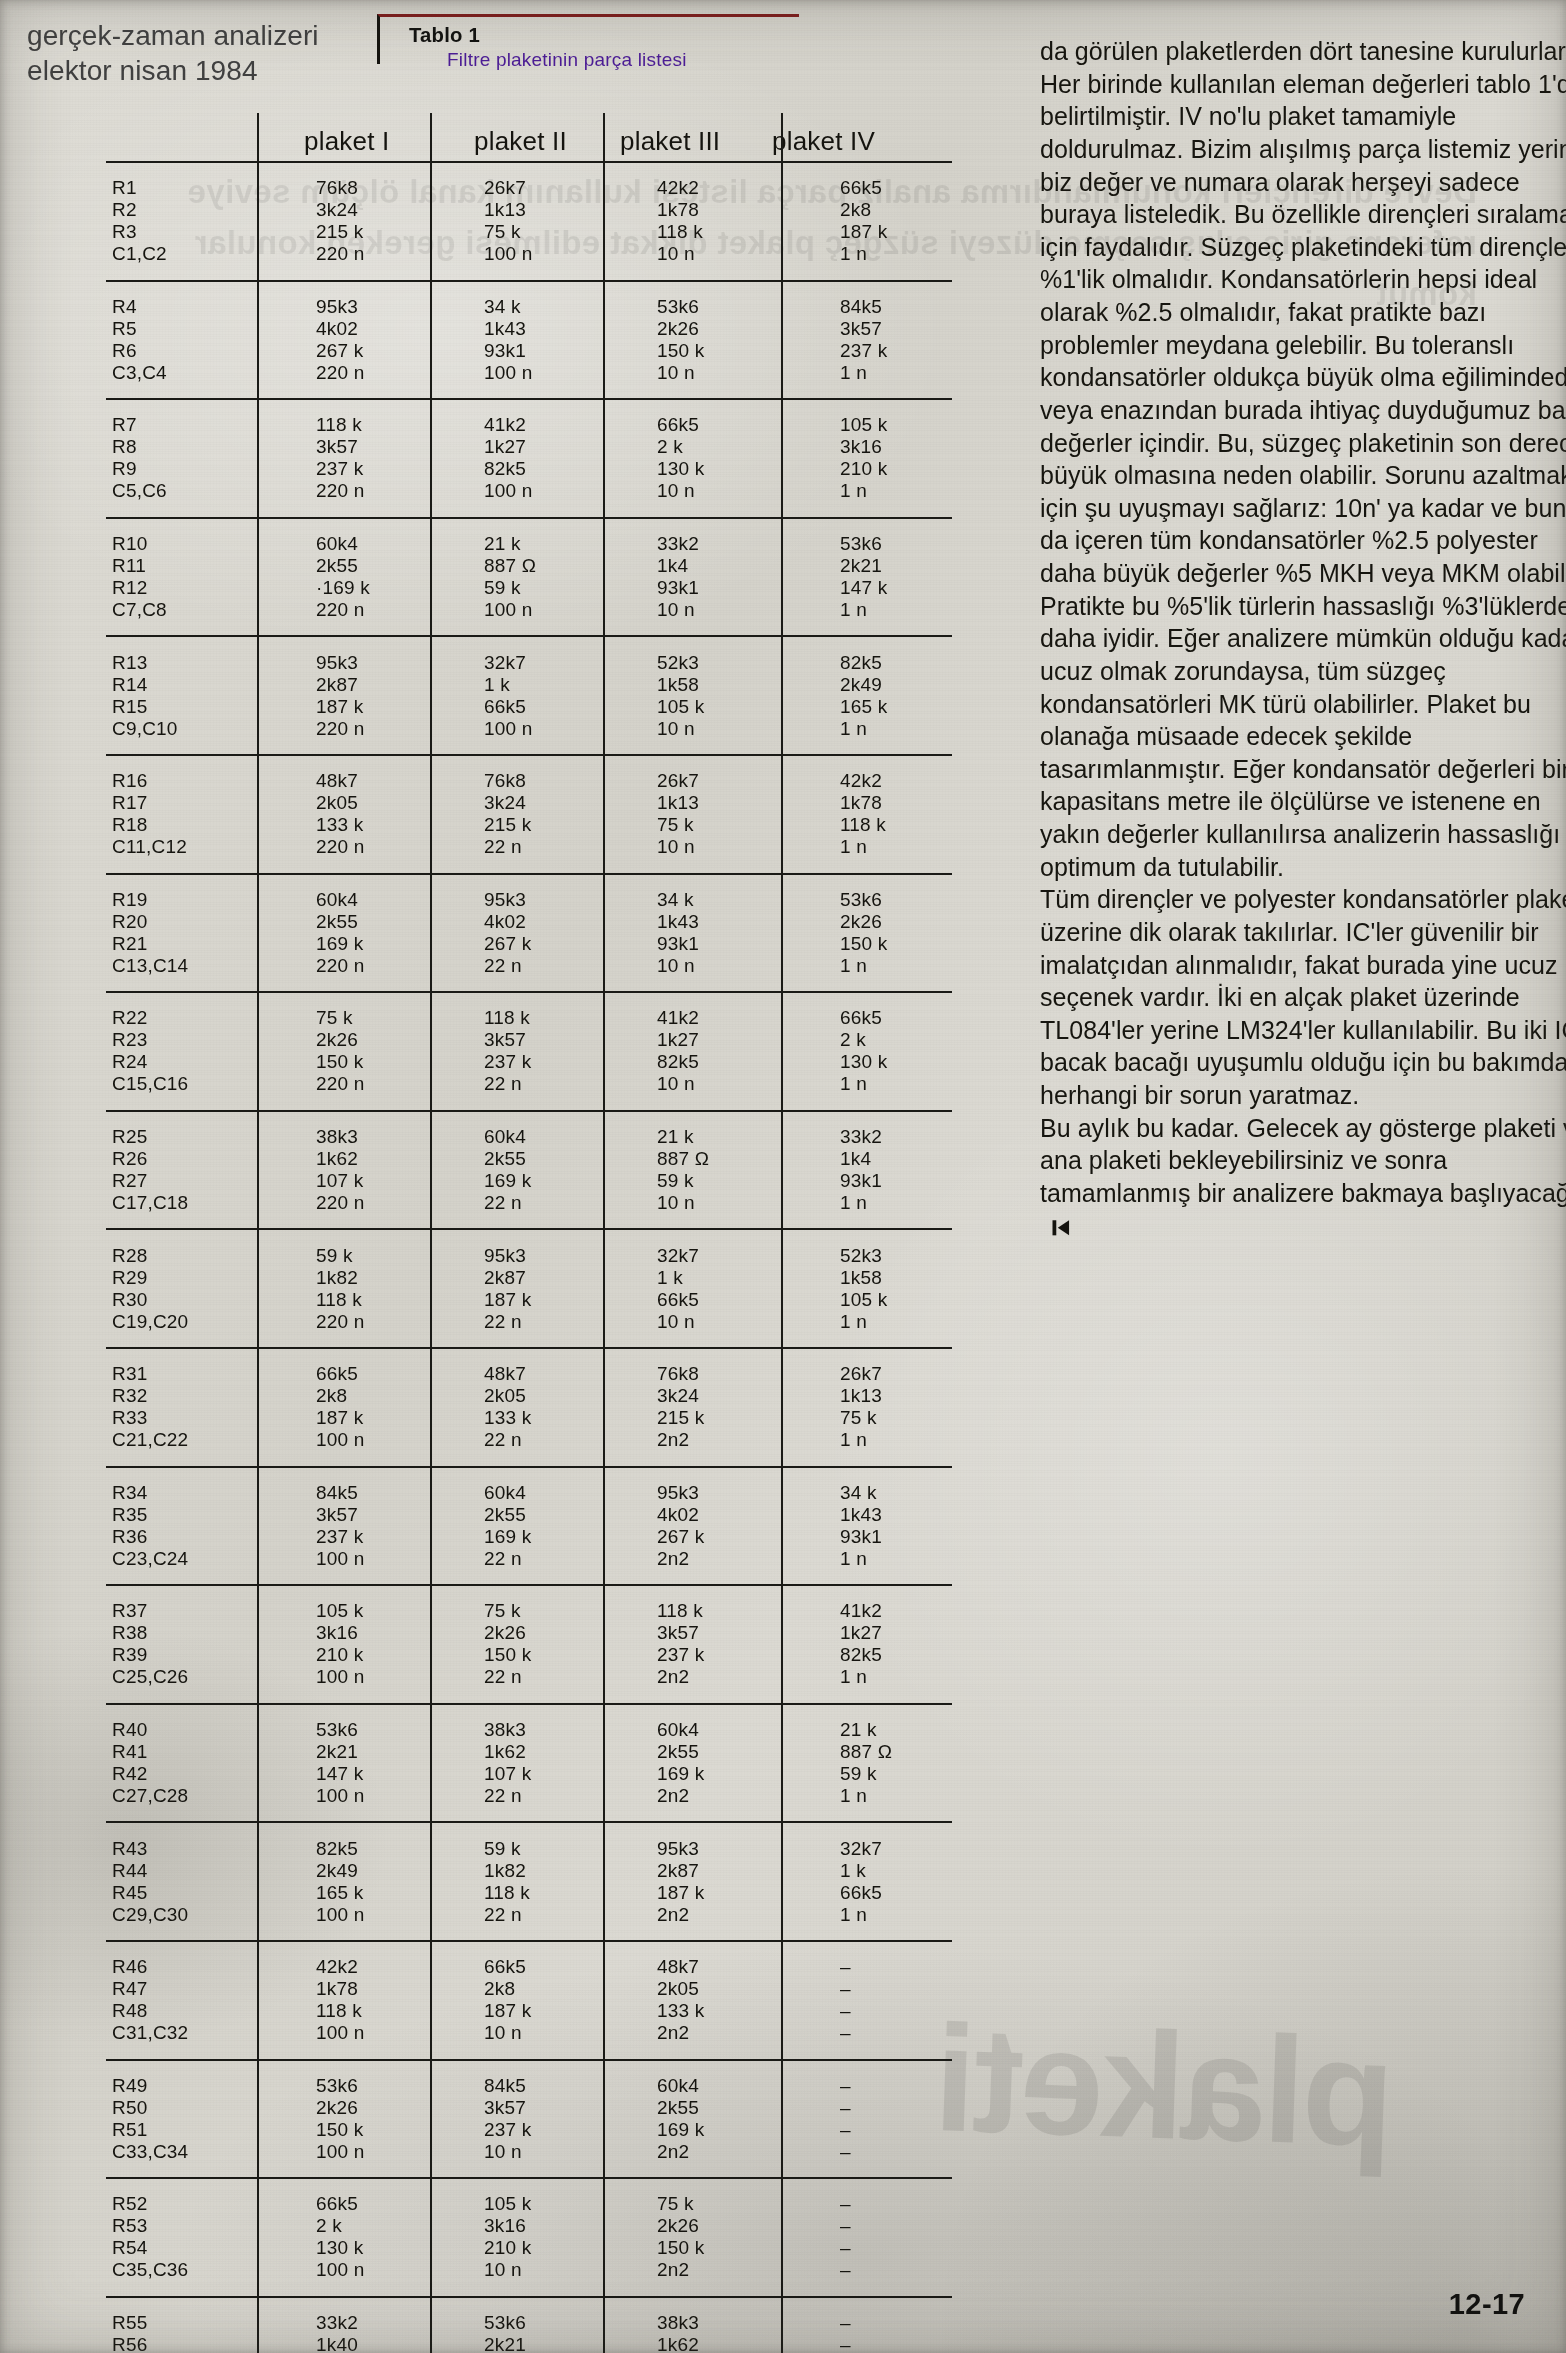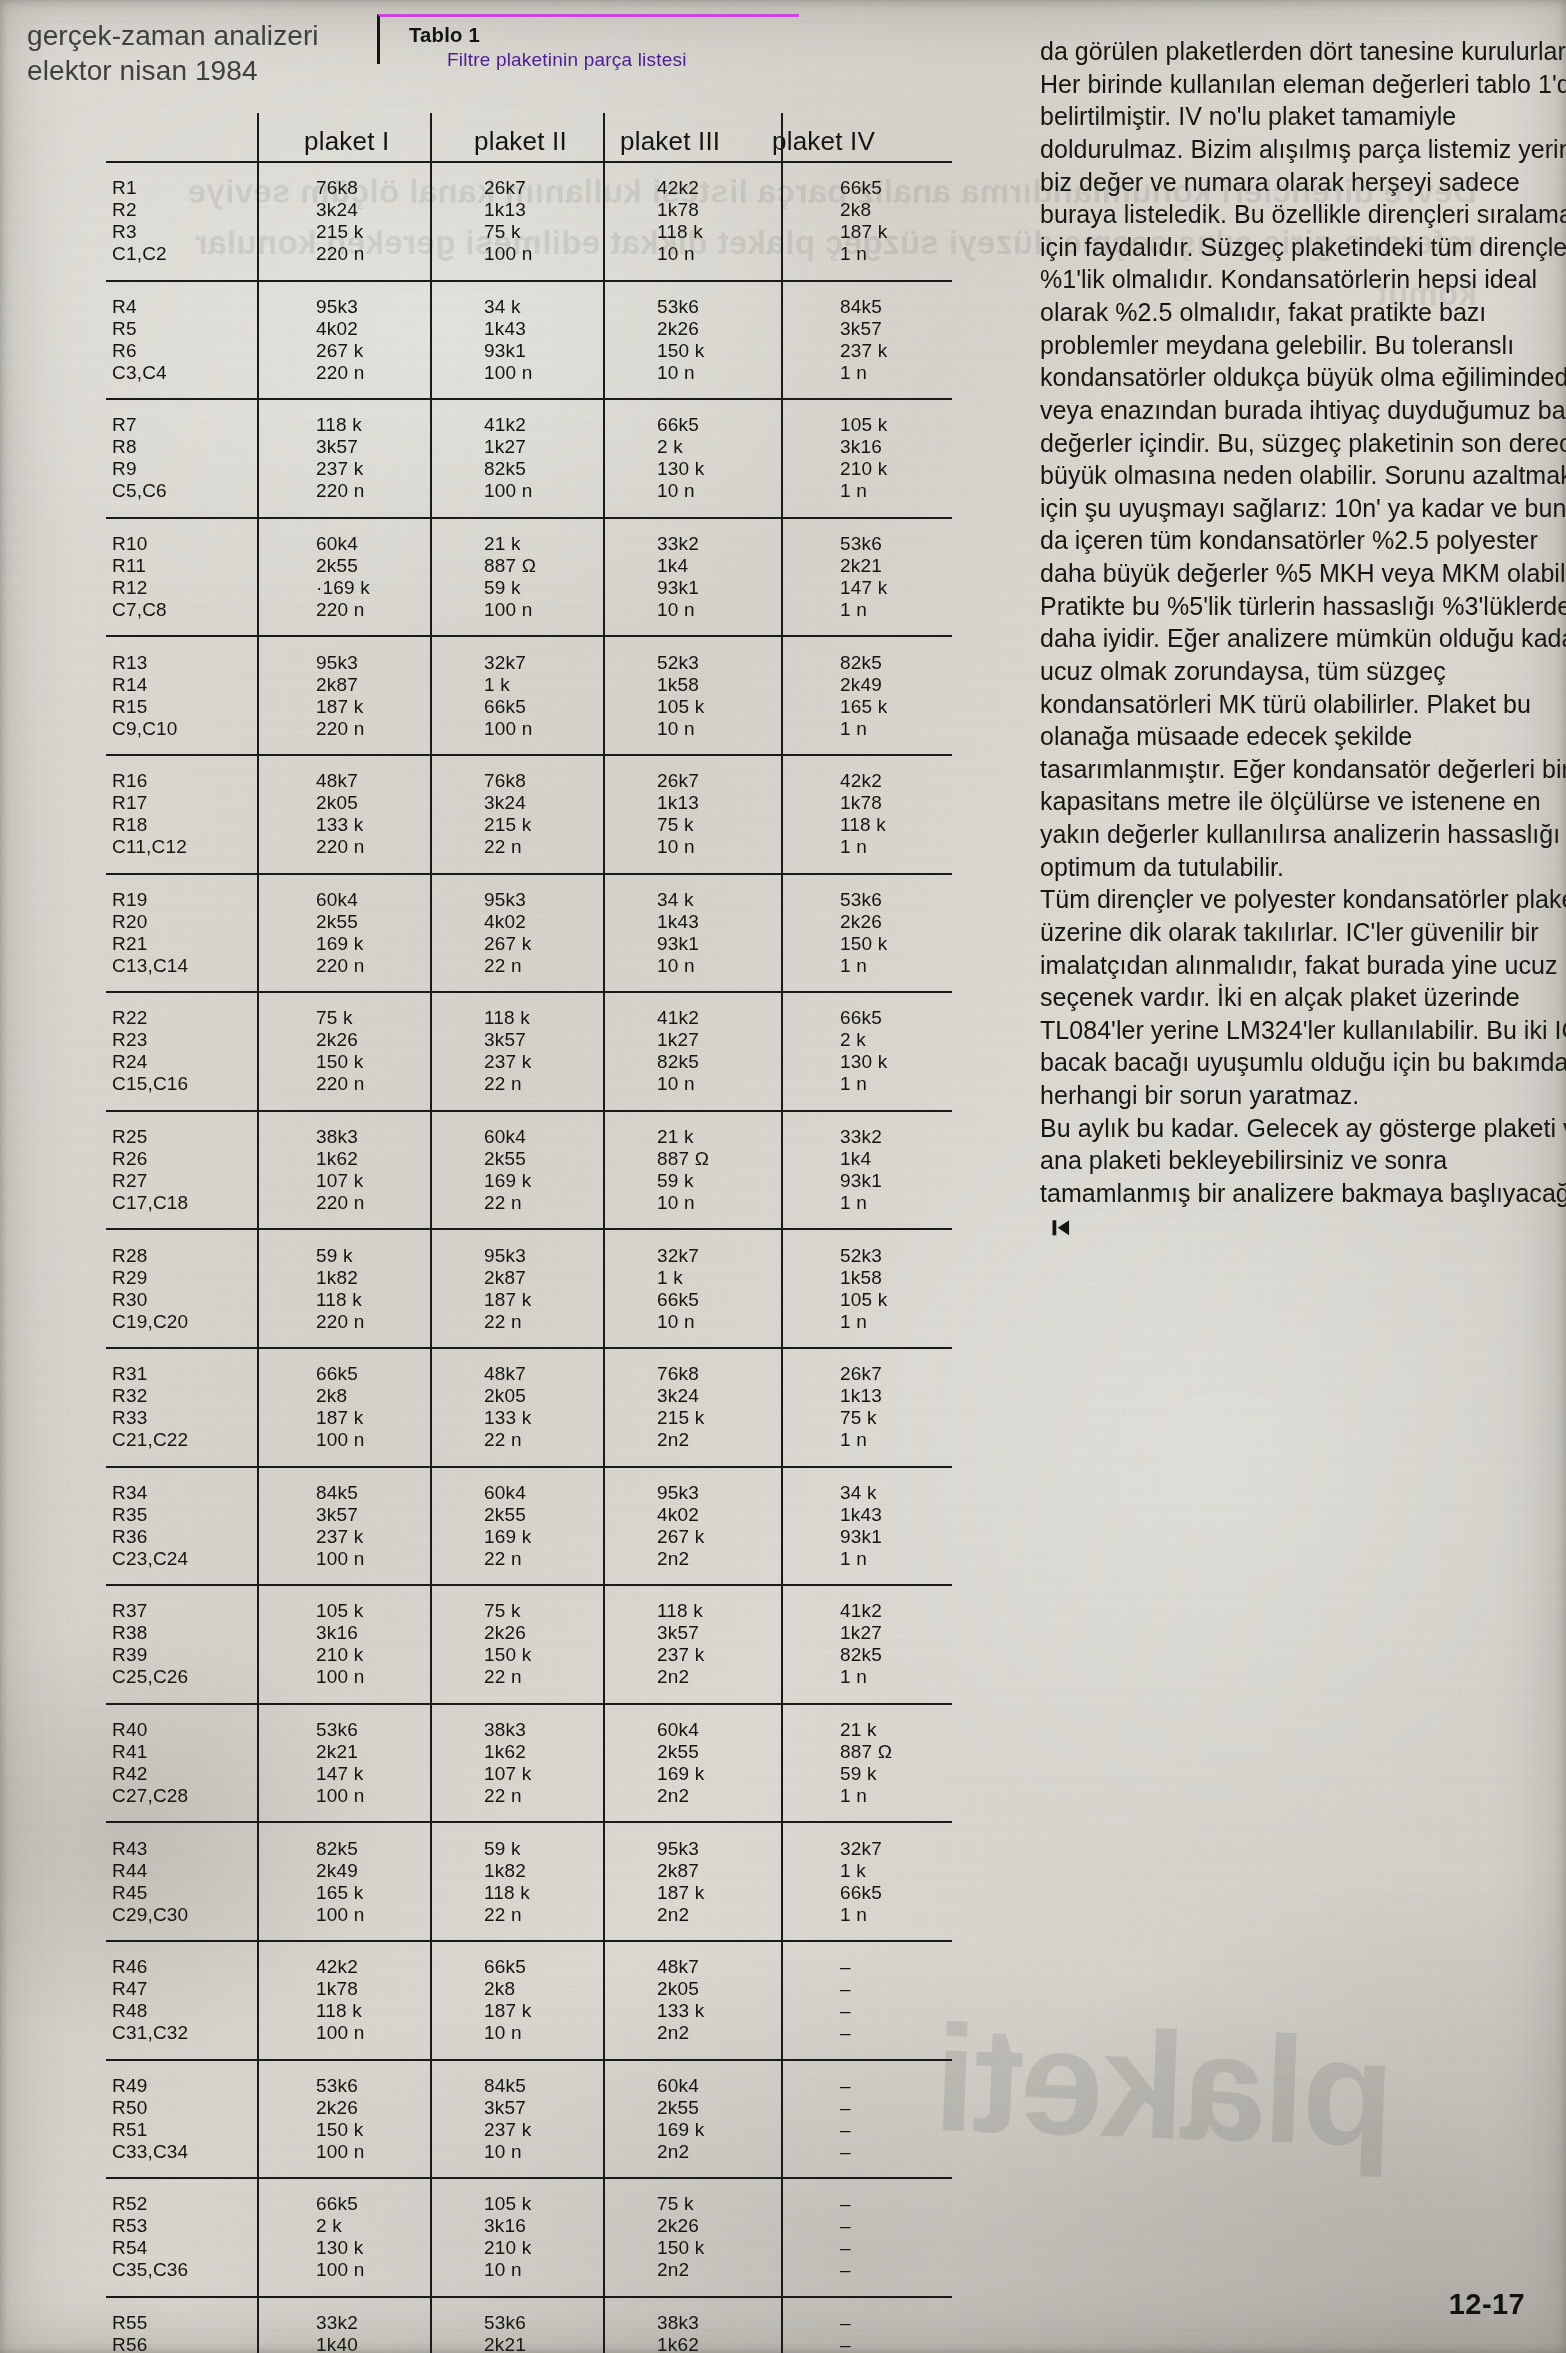--- a/index.html
+++ b/index.html
@@ -53,21 +53,21 @@
   .masthead{
     position:absolute;left:27px;top:18px;width:392px;
     font-size:28px;line-height:1.26;color:#404040;
     letter-spacing:0.1px;
   }
   .masthead div{white-space:nowrap;}
 
   
   .capbox{
     position:absolute;left:377px;top:13.6px;width:422px;height:50px;
-    border-top:3px solid #d946ef;border-left:3px solid #15140f;
+    border-top:3px solid #7f1d1d;border-left:3px solid #15140f;
     box-sizing:border-box;
     padding:6.8px 0 0 29px;
   }
   .capbox .l1{font-size:20.3px;font-weight:700;color:#121210;line-height:1.22;letter-spacing:0.2px;}
   .capbox .l2{font-size:19px;font-weight:400;color:#4c1d95;line-height:1.22;letter-spacing:0.2px;margin-left:38px;}
 
   
   .ptable{
     position:absolute;left:106px;top:113px;width:846px;
     color:#15140f;

